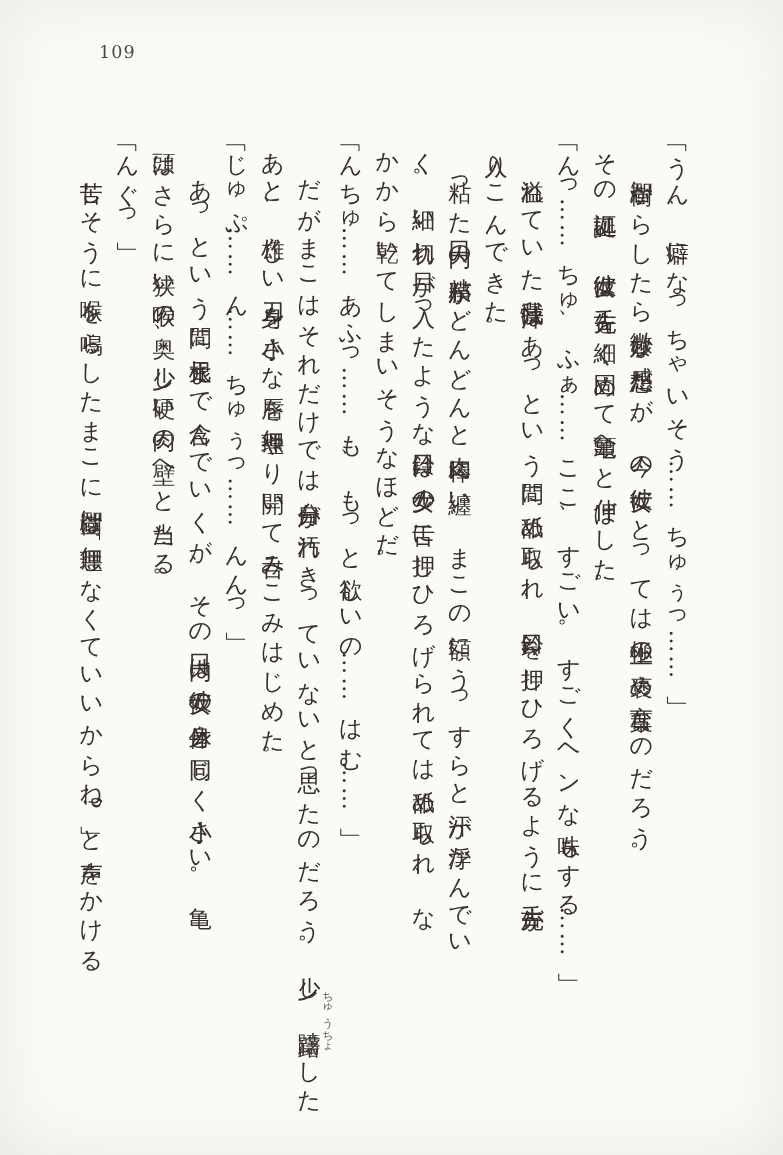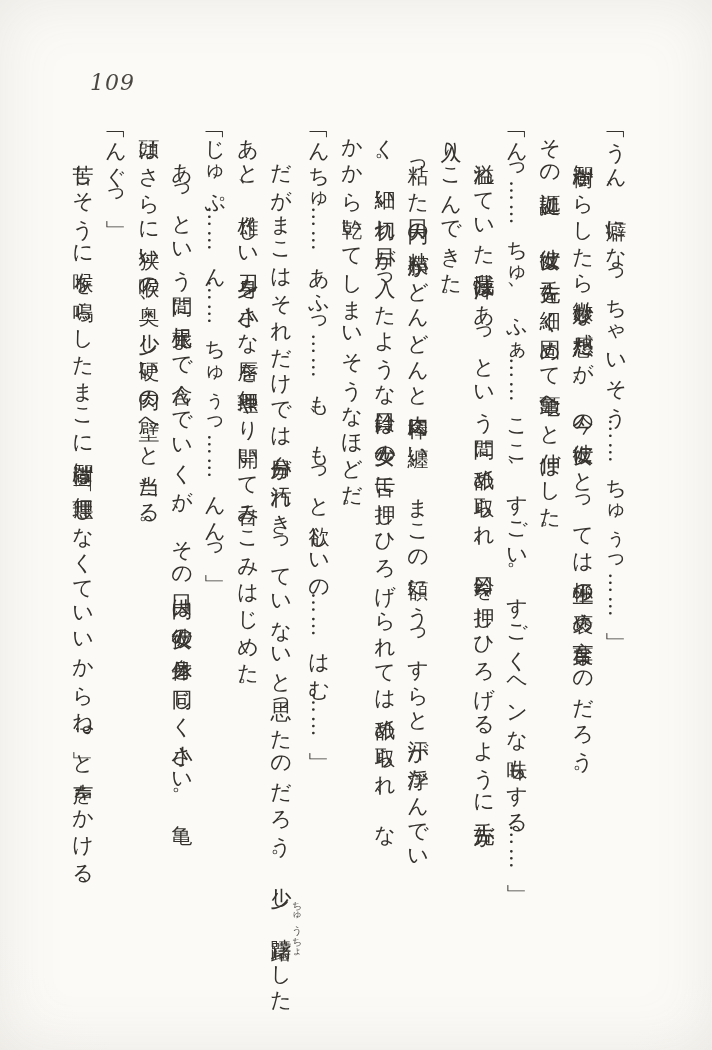--- a/index.html
+++ b/index.html
@@ -15,24 +15,23 @@
   }
   .page {
     position: absolute;
     inset: 0;
     background:
       radial-gradient(ellipse 130% 120% at 52% 42%, #fbfaf7 55%, #f4f2ed 88%, #edebe5 100%);
     box-shadow: inset 0 0 60px rgba(120,115,100,0.12);
   }
   .page-number {
     position: absolute;
-    top: 72px;
+    top: 40px;
     left: 90px;
-    font-size: 22px;
-    font-style: italic;
+    font-size: 16px;
     letter-spacing: 1px;
     line-height: 1;
   }
   .text-block {
     position: absolute;
     top: 124px;
     left: 71px;
     width: 561px;
     height: 896px;
     writing-mode: vertical-rl;

